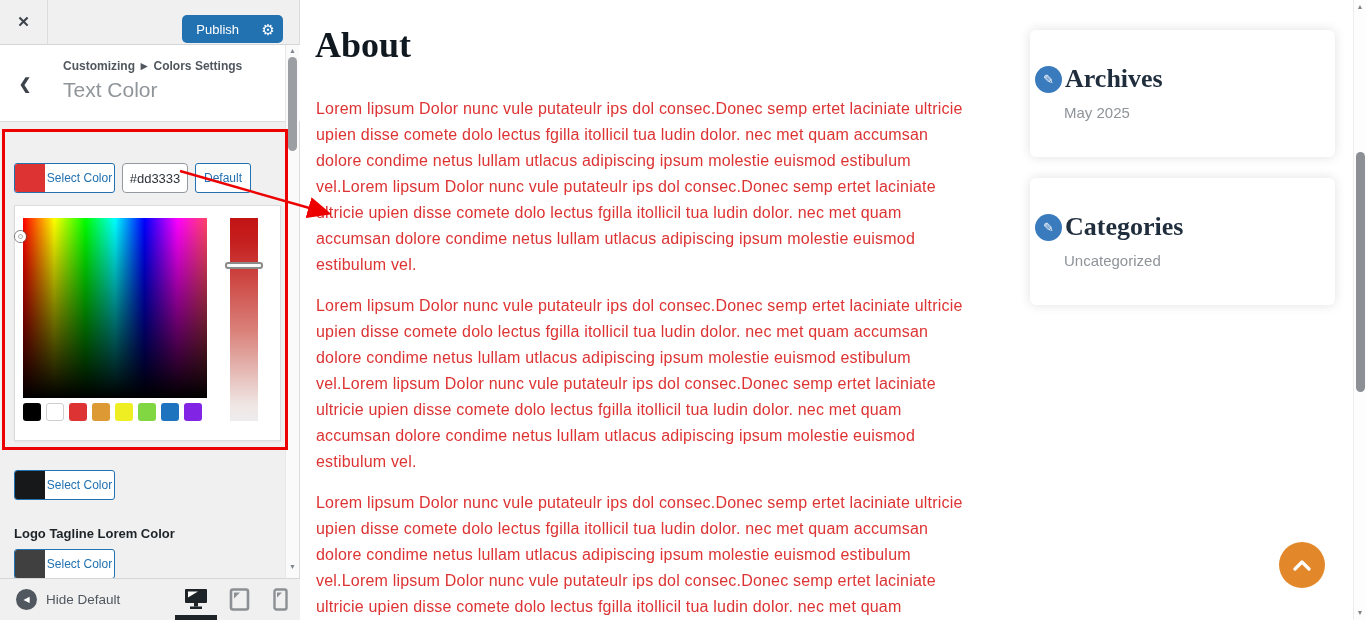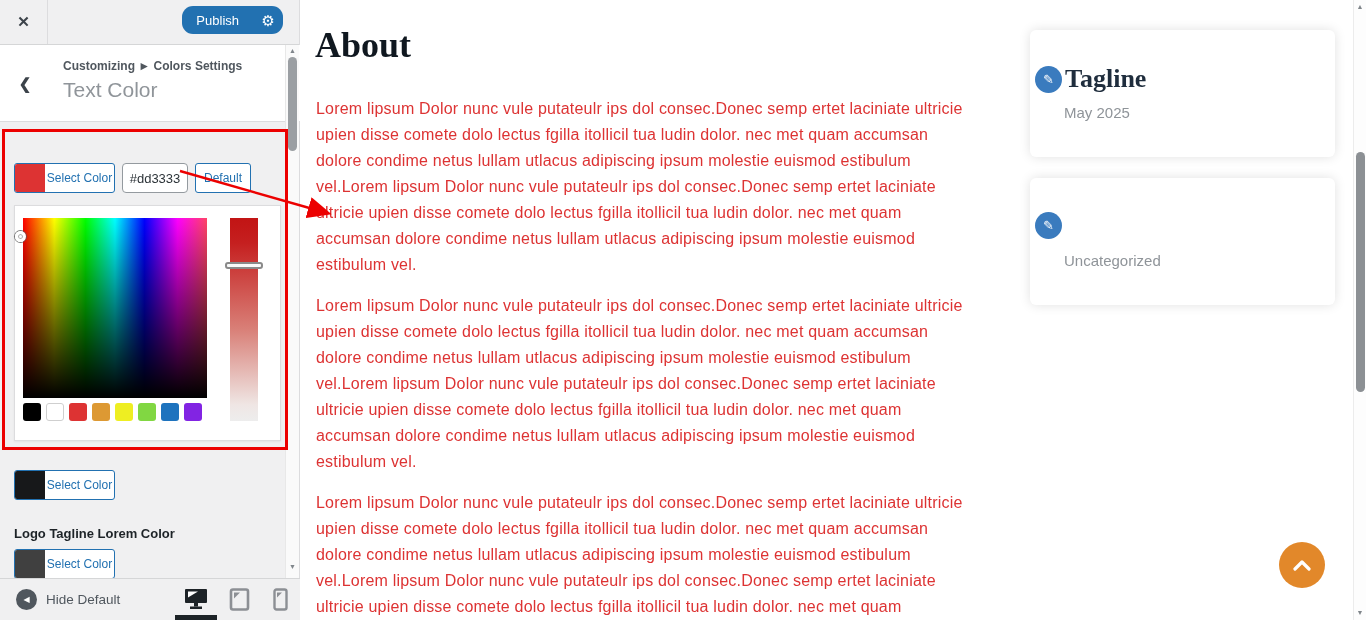--- a/index.html
+++ b/index.html
@@ -5,21 +5,21 @@
   * { margin:0; padding:0; box-sizing:border-box; }
   html,body { width:1366px; height:620px; overflow:hidden; background:#fff;
     font-family:"Liberation Sans", sans-serif; }
   .stage { position:relative; width:1366px; height:620px; overflow:hidden; background:#fff; }
   button { font-family:"Liberation Sans", sans-serif; border:none; background:none; cursor:pointer; }
 
   
   .panel { position:absolute; left:0; top:0; width:300px; height:620px; background:#f0f0f1; border-right:1px solid #dcdcde; }
   .topbar { position:absolute; left:0; top:0; width:100%; height:45px; background:#f0f0f1; border-bottom:1px solid #d5d6d7; }
   .close-btn { position:absolute; left:0; top:0; width:48px; height:44px; border-right:1px solid #dcdcde; font-size:15px; font-weight:700; color:#3c434a; }
-  .publish-group { position:absolute; right:16px; top:6px; height:28px; display:flex; border-radius:11px; overflow:hidden; }
+  .publish-group { position:absolute; right:16px; top:15px; height:28px; display:flex; border-radius:5px; overflow:hidden; }
   .publish-btn { background:#2271b1; color:#fff; font-size:13px; padding:0 14px; }
   .gear-btn { background:#2271b1; color:#fff; width:30px; font-size:15px; line-height:1; }
 
   .sec-header { position:absolute; left:0; top:45px; width:300px; height:77px; background:#fff; border-bottom:1px solid #dcdcde; }
   .back-btn { position:absolute; left:0; top:0; width:50px; height:77px; font-size:15px; font-weight:700; color:#3c434a; }
   .breadcrumb { position:absolute; left:63px; top:14px; font-size:12px; color:#50575e; font-weight:600; }
   .panel-title { position:absolute; left:63px; top:33px; font-size:21px; font-weight:400; color:#90959a; }
 
   .ctl-label { position:absolute; left:14px; font-size:13px; font-weight:700; color:#1d2327; }
   .ctl-row { position:absolute; left:14px; top:163px; display:flex; gap:7px; }
@@ -185,27 +185,28 @@
     <div class="article">
       <p>Lorem lipsum Dolor nunc vule putateulr ips dol consec.Donec semp ertet laciniate ultricie upien disse comete dolo lectus fgilla itollicil tua ludin dolor. nec met quam accumsan dolore condime netus lullam utlacus adipiscing ipsum molestie euismod estibulum vel.Lorem lipsum Dolor nunc vule putateulr ips dol consec.Donec semp ertet laciniate ultricie upien disse comete dolo lectus fgilla itollicil tua ludin dolor. nec met quam accumsan dolore condime netus lullam utlacus adipiscing ipsum molestie euismod estibulum vel.</p>
       <p>Lorem lipsum Dolor nunc vule putateulr ips dol consec.Donec semp ertet laciniate ultricie upien disse comete dolo lectus fgilla itollicil tua ludin dolor. nec met quam accumsan dolore condime netus lullam utlacus adipiscing ipsum molestie euismod estibulum vel.Lorem lipsum Dolor nunc vule putateulr ips dol consec.Donec semp ertet laciniate ultricie upien disse comete dolo lectus fgilla itollicil tua ludin dolor. nec met quam accumsan dolore condime netus lullam utlacus adipiscing ipsum molestie euismod estibulum vel.</p>
       <p>Lorem lipsum Dolor nunc vule putateulr ips dol consec.Donec semp ertet laciniate ultricie upien disse comete dolo lectus fgilla itollicil tua ludin dolor. nec met quam accumsan dolore condime netus lullam utlacus adipiscing ipsum molestie euismod estibulum vel.Lorem lipsum Dolor nunc vule putateulr ips dol consec.Donec semp ertet laciniate ultricie upien disse comete dolo lectus fgilla itollicil tua ludin dolor. nec met quam accumsan dolore condime netus lullam utlacus adipiscing ipsum molestie euismod estibulum vel.</p>
     </div>
 
     <div class="widgets">
       <div class="widget-card">
         <div class="widget-head">
           <button class="edit-icon">✎</button>
-          <span class="widget-title">Tagline</span>
+          <span class="widget-title">Archives</span>
         </div>
         <a class="widget-item" href="#">May 2025</a>
       </div>
       <div class="widget-card">
         <div class="widget-head">
           <button class="edit-icon">✎</button>
+          <span class="widget-title">Categories</span>
         </div>
         <a class="widget-item" href="#">Uncategorized</a>
       </div>
     </div>
 
     <button class="scroll-top">
       <svg width="20" height="12" viewBox="0 0 20 12">
         <polyline points="3,10 10,3 17,10" fill="none" stroke="#fff" stroke-width="3.2" stroke-linecap="round" stroke-linejoin="round"></polyline>
       </svg>
     </button>

